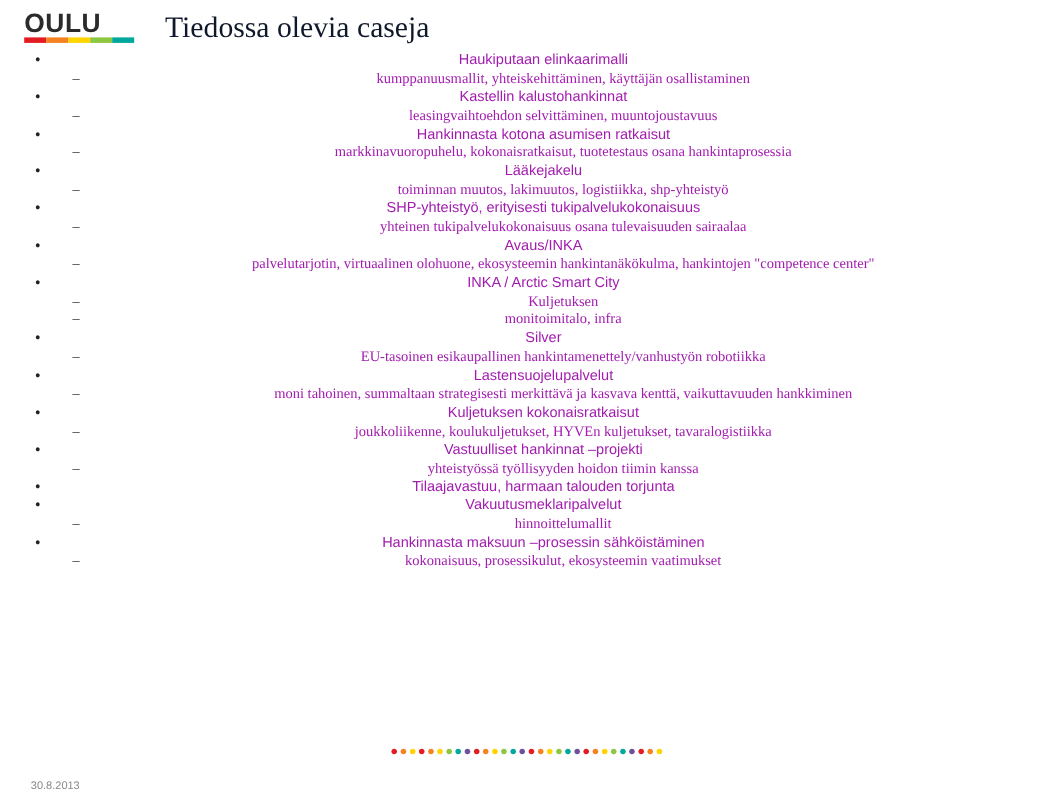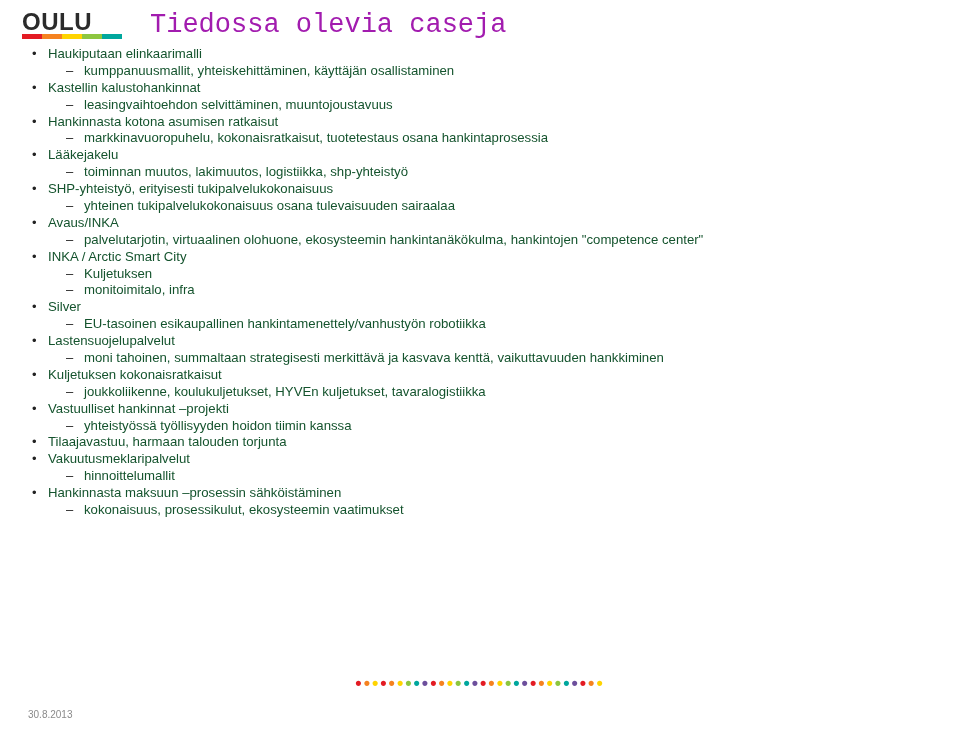--- a/index.html
+++ b/index.html
@@ -36,45 +36,46 @@
   .b3 { background: #ffd400; }
   .b4 { background: #8dc63f; }
   .b5 { background: #00a79d; }
 
   .title {
     position: absolute;
     top: 10px;
     left: 150px;
     font-size: 27px;
     font-weight: 400;
-    color: #a21caf;
-    font-family: Liberation Mono, monospace;
+    color: #0f172a;
+    font-family: Liberation Serif, serif;
   }
 
   .content {
     position: absolute;
     top: 46px;
     left: 28px;
     right: 20px;
     font-size: 13.2px;
-    color: #14532d;
+    color: #a21caf;
     line-height: 1.28;
+    text-align: center;
   }
   ul.top { list-style: none; padding: 0; margin: 0; }
   ul.top > li { position: relative; padding-left: 20px; margin-bottom: 0px; }
   ul.top > li::before {
     content: "•";
     position: absolute;
     left: 4px;
     top: 0;
     color: #222;
     font-size: 13px;
   }
   ul.sub { list-style: none; padding: 0; margin: 0; }
-  ul.sub > li { position: relative; padding-left: 36px; margin-top: 0px; }
+  ul.sub > li { position: relative; padding-left: 36px; margin-top: 0px; font-family: Liberation Serif, serif; }
   ul.sub > li::before {
     content: "–";
     position: absolute;
     left: 18px;
     top: 0;
     color: #222;
     font-size: 13px;
   }
 
   .dots-row {

